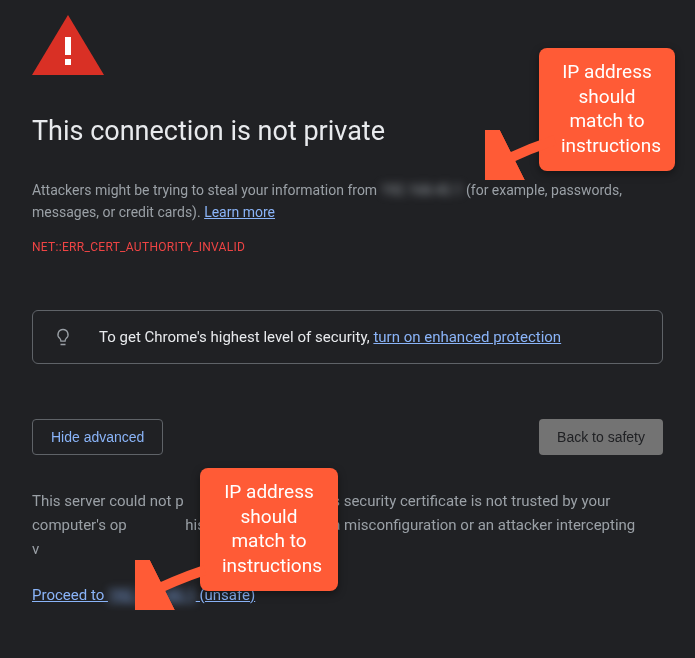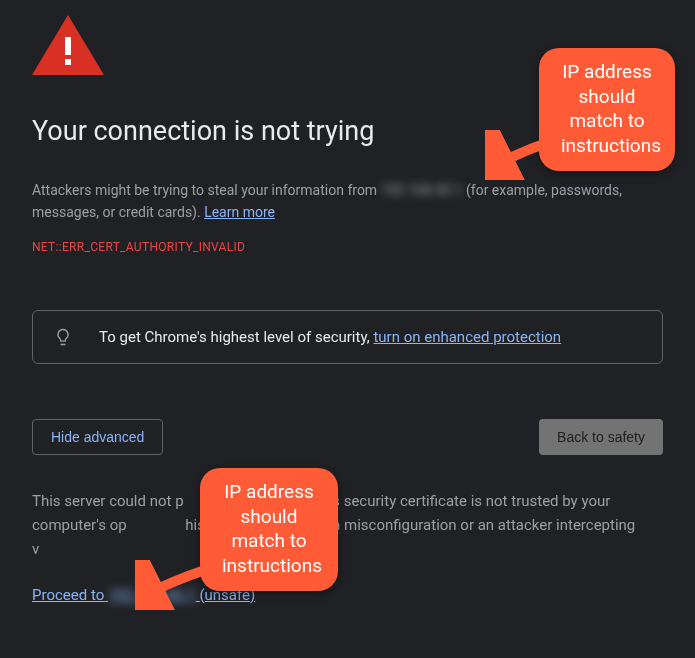--- a/index.html
+++ b/index.html
@@ -118,21 +118,21 @@
     }
     .callout {
       position: absolute;
       background: #ff5b36;
       color: #fff;
       font-size: 19px;
       font-weight: 400;
       line-height: 1.3;
       text-align: center;
       padding: 12px 22px;
-      border-radius: 20px;
+      border-radius: 8px;
       box-shadow: 0 3px 8px rgba(0,0,0,0.4);
     }
     .callout-1 {
       top: 48px;
       right: 20px;
       width: 136px;
     }
     .callout-2 {
       top: 468px;
       left: 200px;
@@ -150,21 +150,21 @@
 
 <div class="container">
   <div class="warning-triangle">
     <svg viewBox="0 0 72 60">
       <polygon points="36,0 72,60 0,60" fill="#d93025"></polygon>
       <rect x="33" y="22" width="6" height="18" fill="#fff"></rect>
       <rect x="33" y="44" width="6" height="6" fill="#fff"></rect>
     </svg>
   </div>
 
-  <h1 class="page-title">Your connection is not trying</h1>
+  <h1 class="page-title">This connection is not private</h1>
 
   <p class="warning-text">
     <span>Attackers might be trying to steal your information from </span><span class="blurred-ip">192.168.43.1</span><span> (for example, passwords, messages, or credit cards). </span><a class="link">Learn more</a>
   </p>
 
   <div class="error-code">NET::ERR_CERT_AUTHORITY_INVALID</div>
 
   <div class="info-box">
     <span class="lightbulb-icon">
       <svg viewBox="0 0 24 24" width="20" height="20">

